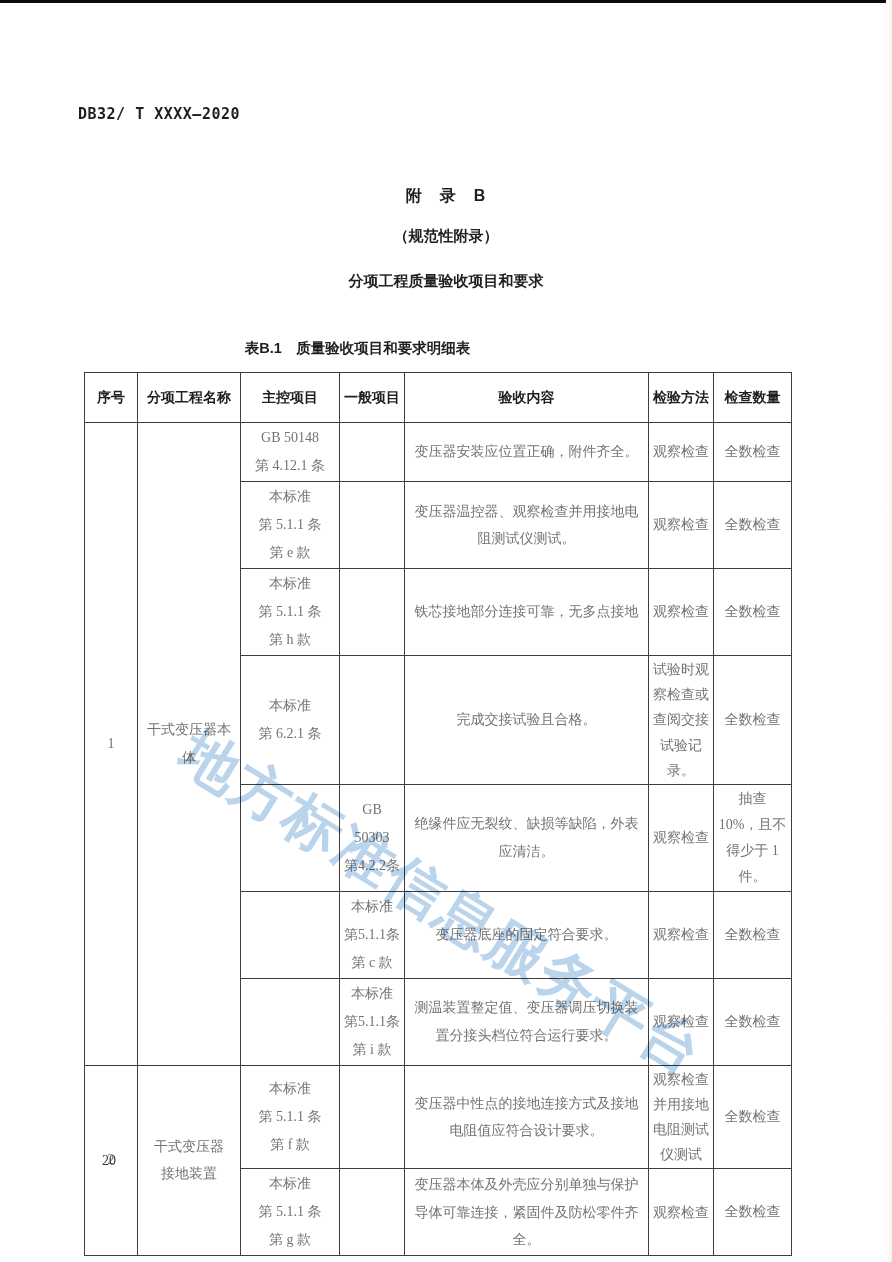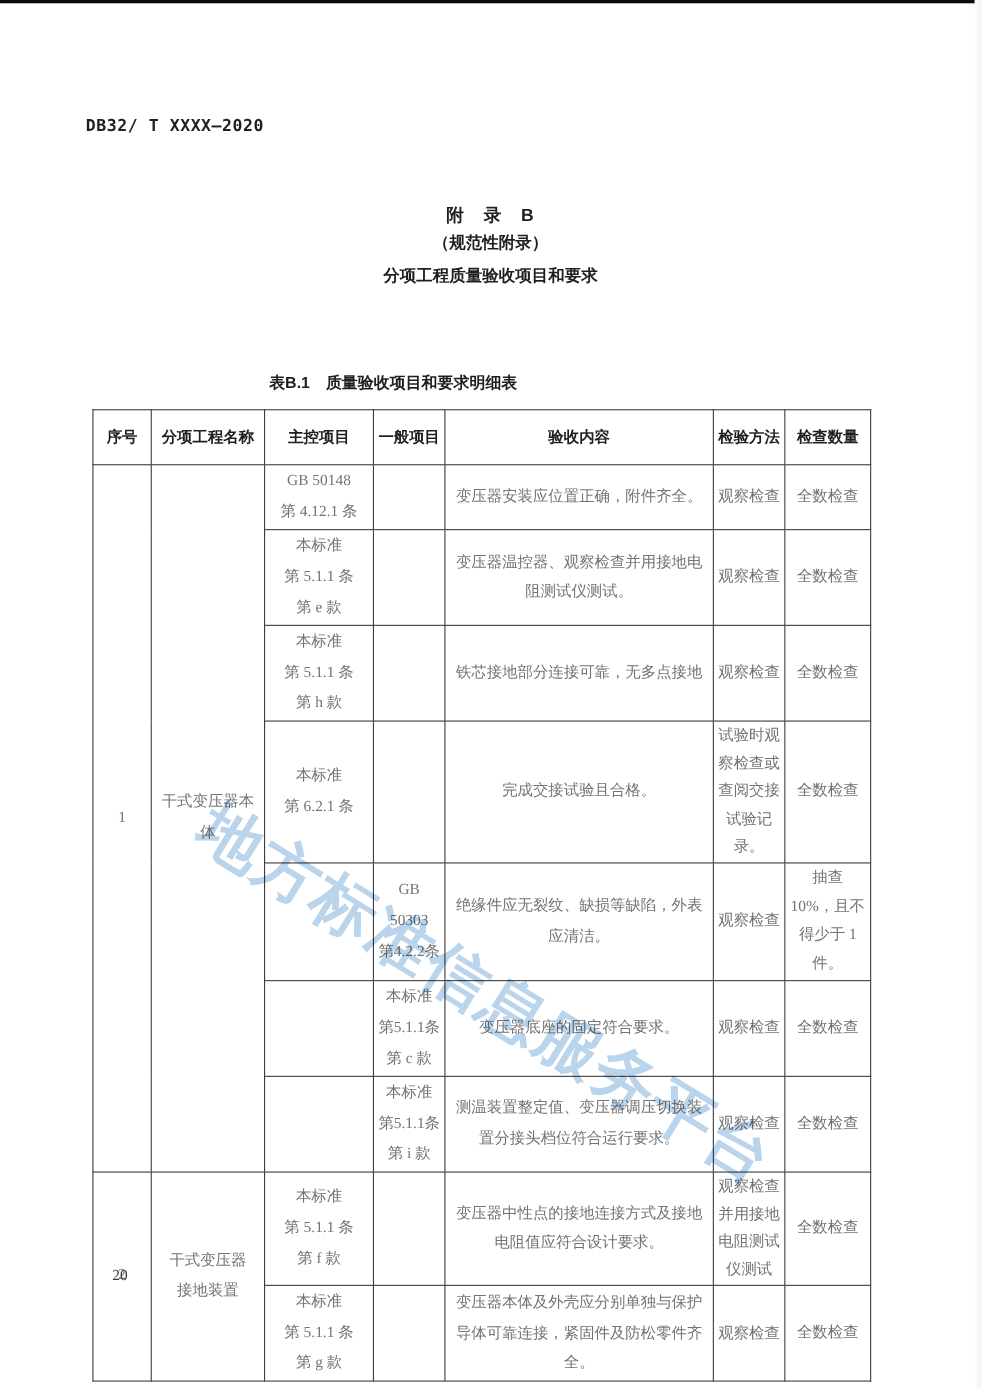--- a/index.html
+++ b/index.html
@@ -14,22 +14,22 @@
   .doc-code {
     position:absolute; left:78px; top:105px;
     font-family:"DejaVu Sans Mono","Liberation Mono",monospace;
     font-weight:700; font-size:15px; letter-spacing:0.5px; color:#1f1f1f;
   }
 
   .title-block {
     position:absolute; top:186px; left:0; width:892px; text-align:center;
     font-family:"Liberation Sans","DejaVu Sans",sans-serif; font-weight:700; color:#1f1f1f;
   }
-  .title-line1 { font-size:16px; letter-spacing:1px; margin-bottom:4px; }
-  .title-line2 { font-size:15px; margin-bottom:11px; }
+  .title-line1 { font-size:16px; letter-spacing:1px; margin-bottom:20px; }
+  .title-line2 { font-size:15px; margin-bottom:26px; }
   .title-line3 { font-size:15px; }
 
   .clause {
     position:absolute; left:78px; top:291px;
     font-family:"Liberation Sans","DejaVu Sans",sans-serif;
     font-weight:700; font-size:15px; color:#1f1f1f;
   }
   .table-caption {
     position:absolute; top:339px; left:0; width:715px; text-align:center;
     font-family:"Liberation Sans","DejaVu Sans",sans-serif;

